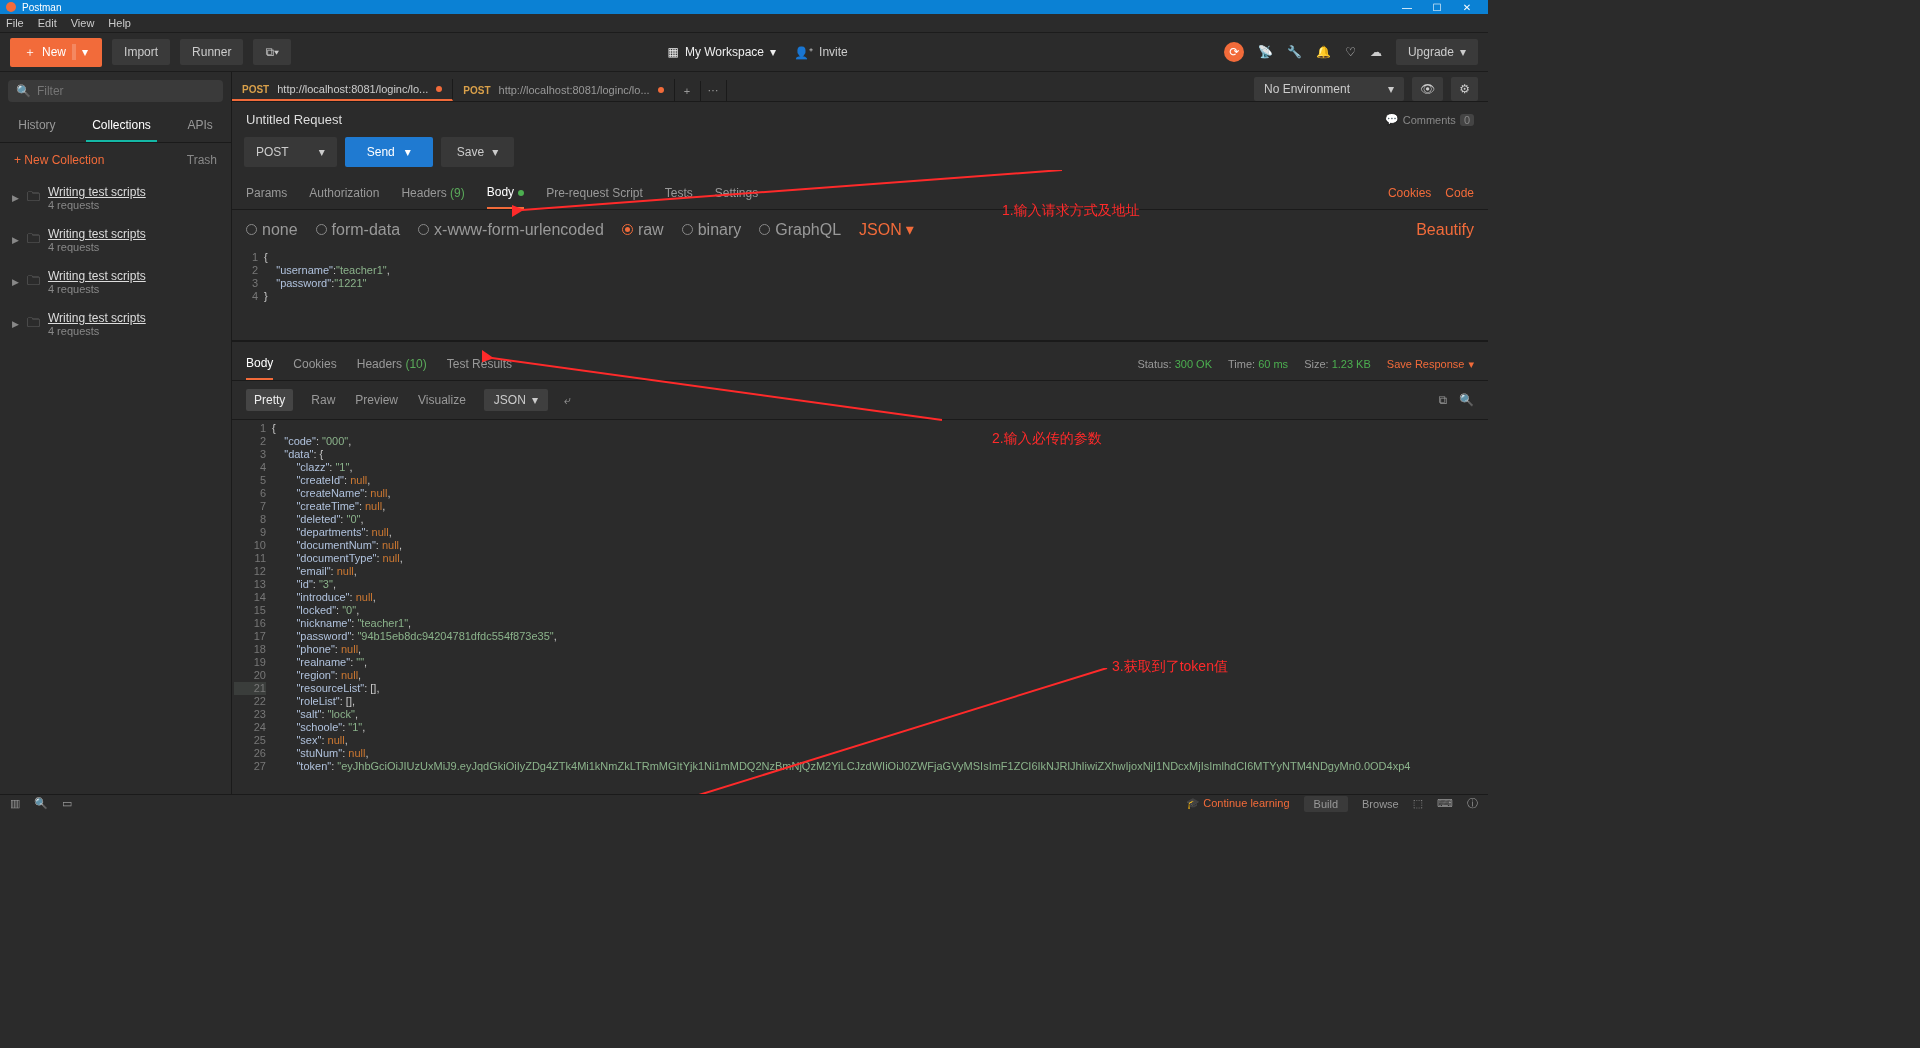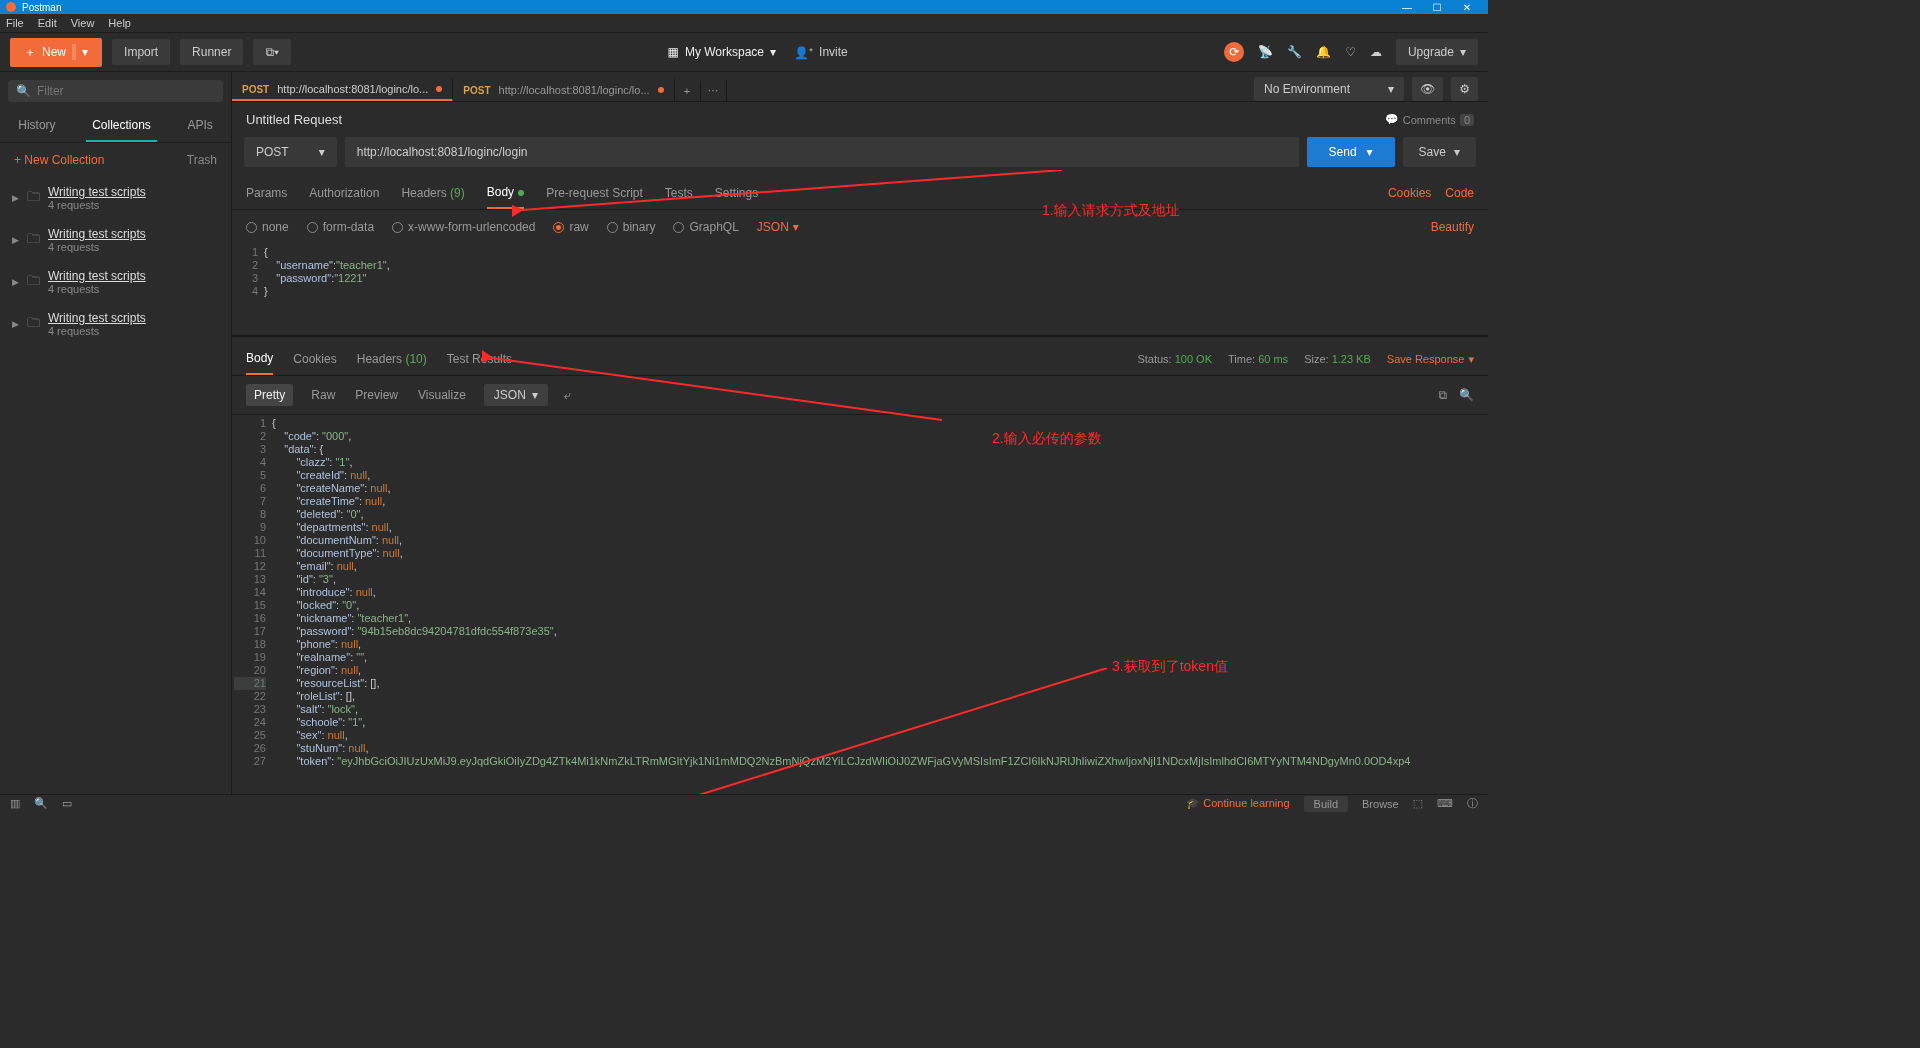--- a/index.html
+++ b/index.html
@@ -65,21 +65,21 @@
 
 .reqtabs { display:flex; align-items:center; gap:22px; padding:0 14px; border-bottom:1px solid #1a1a1a; }
 .reqtab { padding:8px 0; font-size:12px; color:#999; cursor:pointer; }
 .reqtab.active { color:#fff; border-bottom:2px solid #f26b3a; }
 .reqtab .count { color:#5aa95a; }
 .reqtab .gdot { width:6px; height:6px; border-radius:50%; background:#4caf50; display:inline-block; margin-left:4px; }
 .reqtabs .links { margin-left:auto; display:flex; gap:14px; }
 .reqtabs .links span { color:#f26b3a; cursor:pointer; }
 
 
-.bodyopts { display:flex; align-items:center; gap:18px; padding:10px 14px; font-size:12px; color:#999; }
+.bodyopts { display:flex; align-items:center; gap:18px; padding:10px 14px; font-size:16px; color:#999; }
 .radio { display:flex; align-items:center; gap:5px; cursor:pointer; }
 .radio .r { width:11px; height:11px; border-radius:50%; border:1.5px solid #888; display:flex; align-items:center; justify-content:center; }
 .radio.sel .r::after { content:''; width:5px; height:5px; border-radius:50%; background:#f26b3a; }
 .radio.sel .r { border-color:#f26b3a; }
 .json-dd { color:#f26b3a; display:flex; align-items:center; gap:4px; }
 .bodyopts .beautify { margin-left:auto; color:#f26b3a; cursor:pointer; }
 
 
 .editor { background:#2b2b2b; font-family:Consolas,monospace; font-size:11px; display:flex; overflow:hidden; }
 .gutter { background:#2b2b2b; width:32px; text-align:right; padding:2px 6px 2px 2px; color:#777; user-select:none; }
@@ -259,21 +259,20 @@
         <span>Comments</span>
         <span style="background:#444;border-radius:3px;padding:0 4px;">0</span>
       </span>
     </div>
 
     <div class="urlrow">
       <div class="method-sel">
         <span>POST</span>
         <span>▾</span>
       </div>
-      <input class="urlbox" value="http://localhost:8081/loginc/login" style="">
       <button class="send">
         <span>Send</span>
         <span>▾</span>
       </button>
       <button class="save">
         <span>Save</span>
         <span>▾</span>
       </button>
     </div>
 
@@ -332,21 +331,21 @@
         </div>
       <div class="code" id="reqcode"><div><span class="p">{</span></div><div>    <span class="k">"username"</span><span class="p">:</span><span class="s">"teacher1"</span><span class="p">,</span></div><div>    <span class="k">"password"</span><span class="p">:</span><span class="s">"1221"</span></div><div><span class="p">}</span></div></div>
     </div>
 
     <div class="resptabs">
       <div class="resptab active">Body</div>
       <div class="resptab">Cookies</div>
       <div class="resptab"><span>Headers</span> <span class="count" style="color:#5aa95a;">(10)</span></div>
       <div class="resptab">Test Results</div>
       <div class="status">
-        <span><span>Status:</span> <span class="ok">100 OK</span></span>
+        <span><span>Status:</span> <span class="ok">300 OK</span></span>
         <span><span>Time:</span> <span class="ok">60 ms</span></span>
         <span><span>Size:</span> <span class="ok">1.23 KB</span></span>
         <span class="saver"><span>Save Response</span> ▾</span>
       </div>
     </div>
 
     <div class="viewopts">
       <div class="viewopt active">Pretty</div>
       <div class="viewopt">Raw</div>
       <div class="viewopt">Preview</div>
@@ -396,21 +395,21 @@
     </div>
 
     <svg class="anno" style="left:280px;top:98px;" width="560" height="50">
         <defs>
           <marker id="ah1" markerWidth="8" markerHeight="8" refX="1" refY="4" orient="auto">
             <polygon points="8 0,0 4,8 8" fill="#ff2a2a"></polygon>
           </marker>
         </defs>
         <line x1="550" y1="0" x2="10" y2="40" stroke="#ff2a2a" stroke-width="2" marker-end="url(#ah1)"></line>
       </svg>
-    <div class="anno-text" style="left:810px; top:130px;">1.输入请求方式及地址</div>
+    <div class="anno-text" style="left:770px; top:130px;">1.输入请求方式及地址</div>
 
     <svg class="anno" style="left:250px;top:278px;" width="470" height="80">
         <line x1="460" y1="70" x2="10" y2="8" stroke="#ff2a2a" stroke-width="2" marker-end="url(#ah1)"></line>
       </svg>
     <div class="anno-text" style="left:760px; top:358px;">2.输入必传的参数</div>
 
     <svg class="anno" style="left:415px;top:596px;" width="470" height="150">
         <line x1="460" y1="0" x2="10" y2="140" stroke="#ff2a2a" stroke-width="2" marker-end="url(#ah1)"></line>
       </svg>
     <div class="anno-text" style="left:880px; top:586px;">3.获取到了token值</div>

